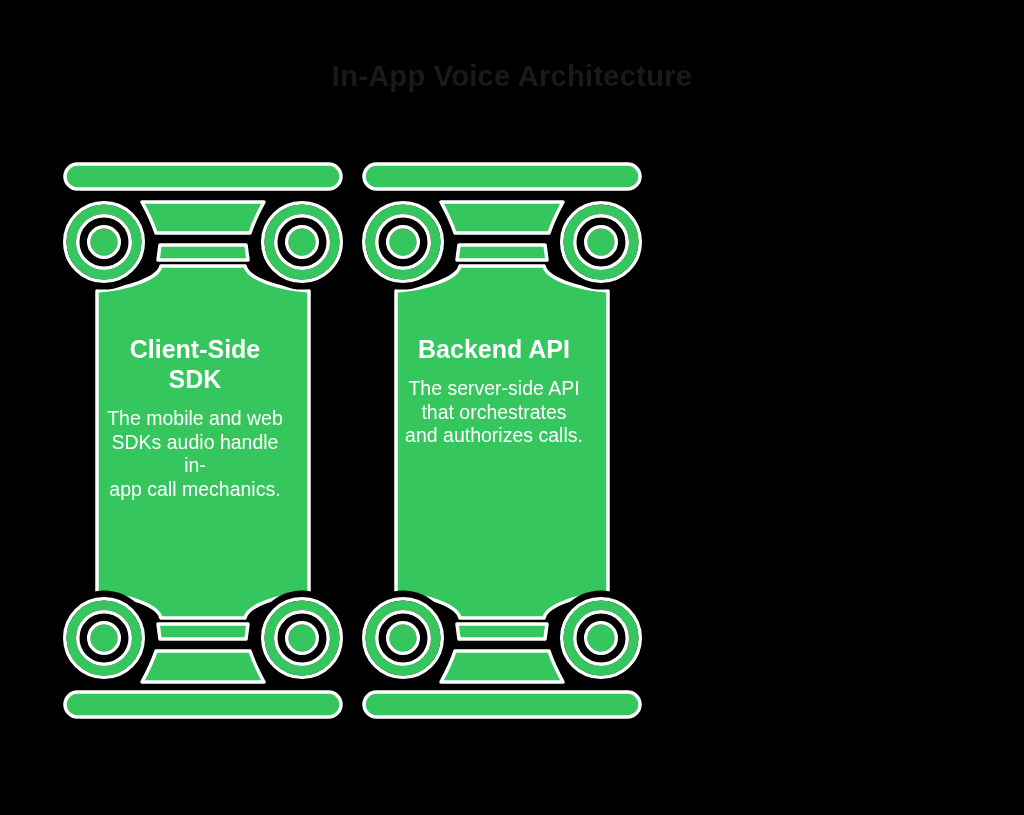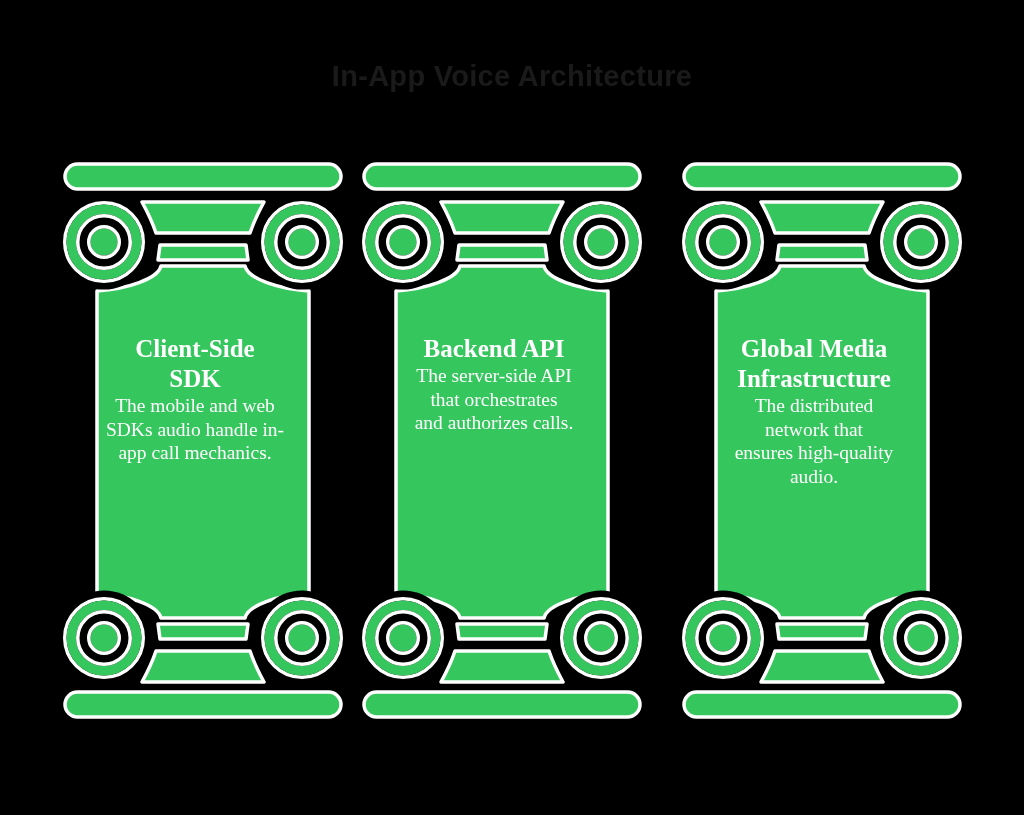--- a/index.html
+++ b/index.html
@@ -49,29 +49,29 @@
   }
   .wr{fill:none;stroke:var(--white);stroke-width:3.5;}
   .gr{fill:none;stroke:var(--green);stroke-width:9.5;}
   .gdot{fill:var(--green);}
   .halo{fill:var(--bg);}
   .ptext{
     position:absolute;
     left:37px;top:172px;width:190px;
     text-align:center;
     color:var(--text-color);
-    font-family:Liberation Serif, serif;
   }
   .phead{
     font-size:25px;
     font-weight:bold;
     line-height:30px;
     white-space:pre-line;
   }
   .pbody{
+    margin-top:13px;
     font-size:19.5px;
     line-height:23.5px;
     white-space:pre-line;
   }
   .defs-holder{position:absolute;width:0;height:0;overflow:hidden;}
 </style>
 </head>
 <body>
 
 <div class="stage">
@@ -129,27 +129,14 @@
         <use href="#column"></use>
       </svg>
     <div class="ptext">
       <div class="phead">Backend API</div>
       <div class="pbody">The server-side API
 that orchestrates
 and authorizes calls.</div>
     </div>
   </div>
 
-  <div class="pillar pillar-3">
-    <svg class="column" viewBox="0 0 280 560">
-        <use href="#column"></use>
-      </svg>
-    <div class="ptext">
-      <div class="phead">Global Media
-Infrastructure</div>
-      <div class="pbody">The distributed
-network that
-ensures high-quality
-audio.</div>
-    </div>
-  </div>
 
 </div>
 
 </body></html>

